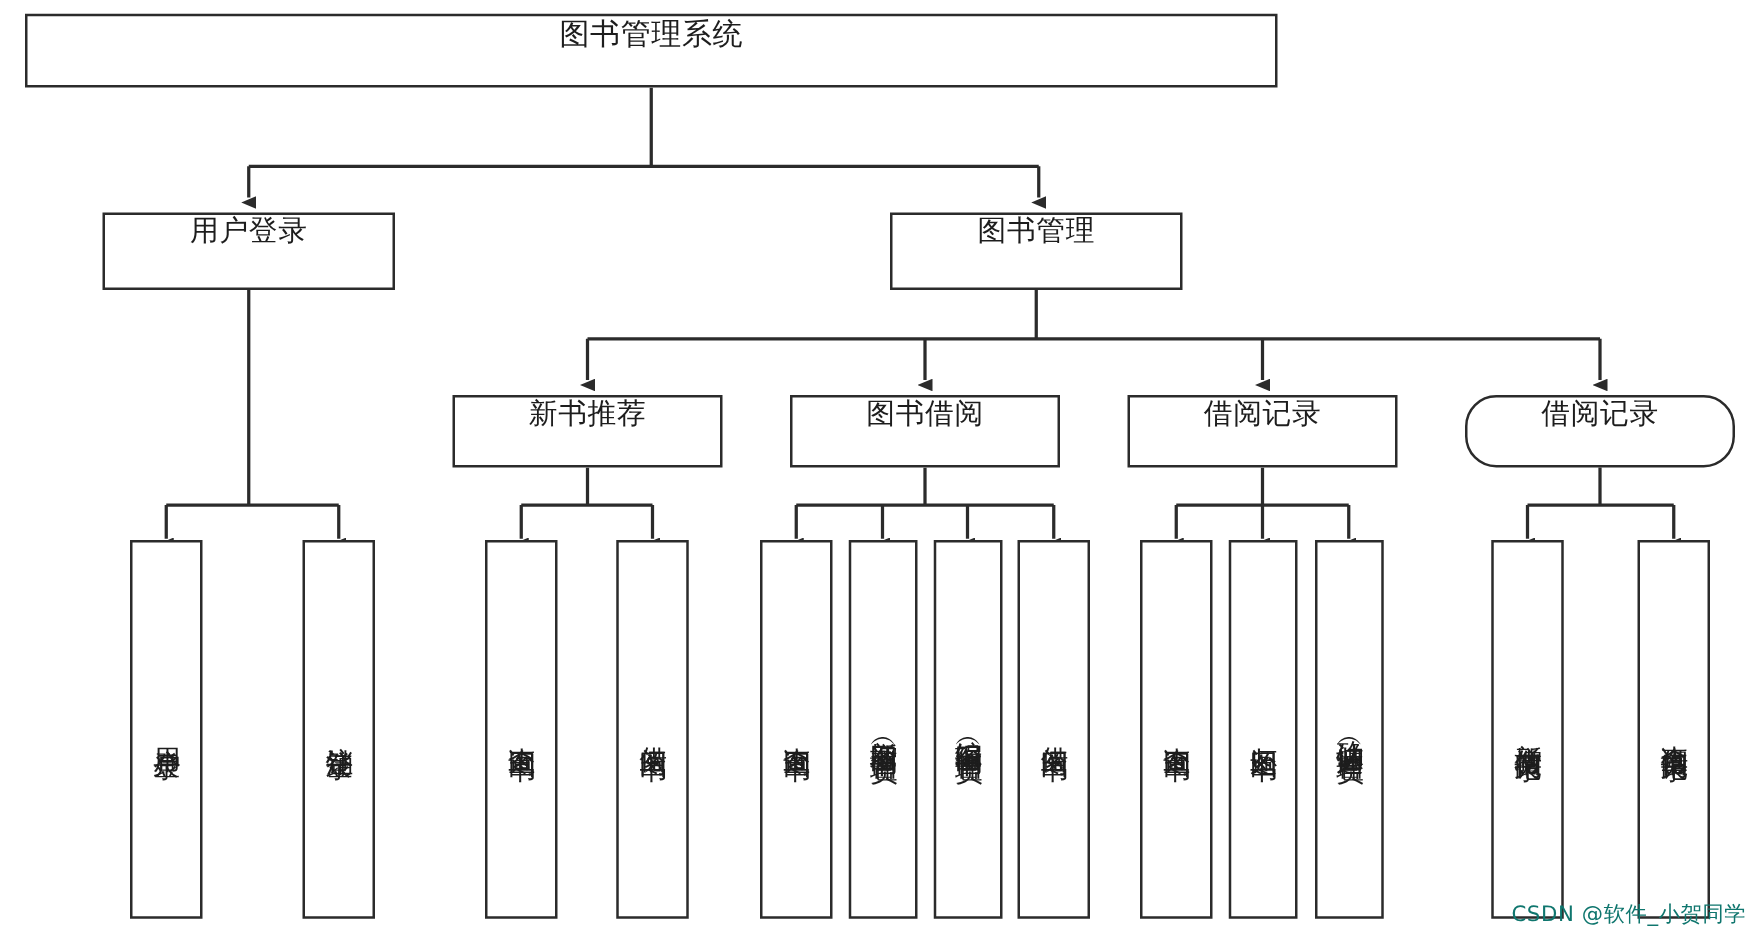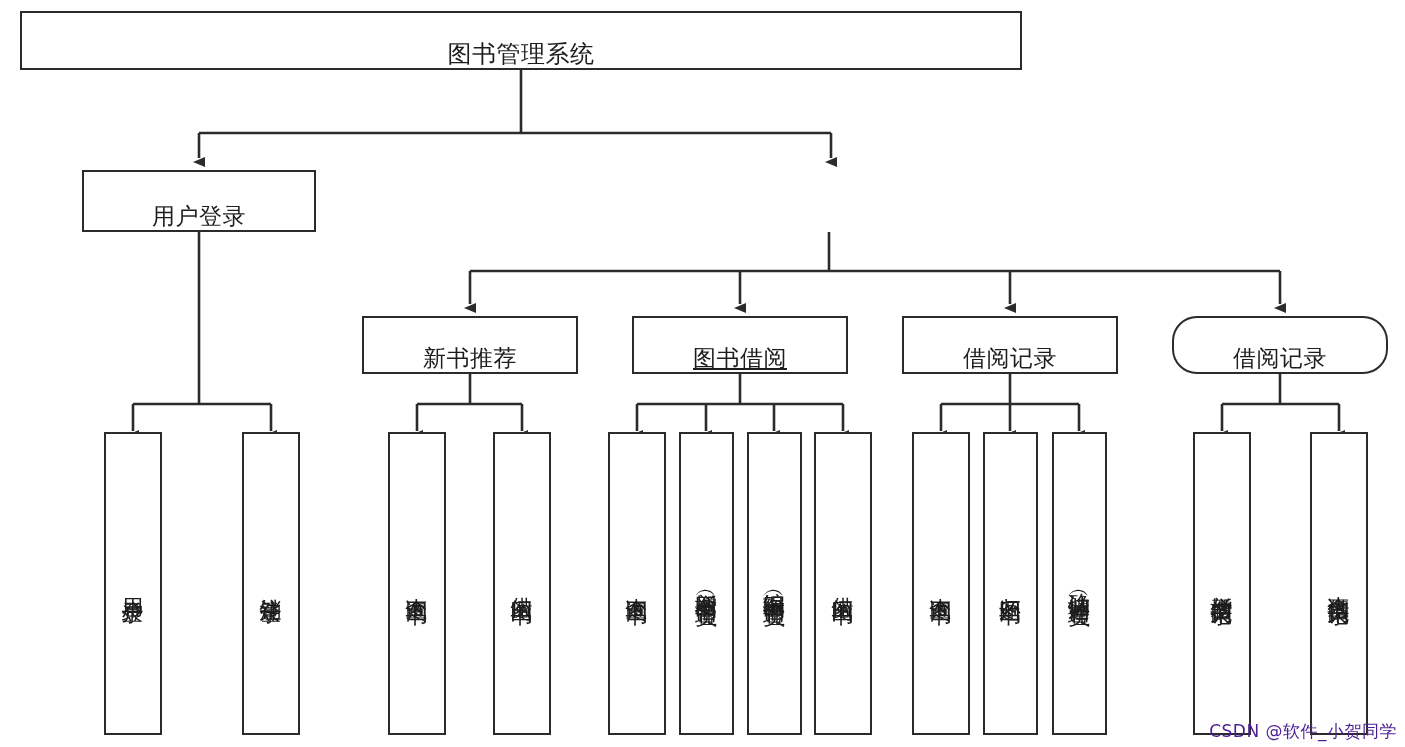--- a/index.html
+++ b/index.html
@@ -25,21 +25,21 @@
     width: 1405px;
     height: 747px;
     pointer-events: none;
   }
   .node {
     position: absolute;
     box-sizing: border-box;
     border: 2px solid #2b2b2b;
     background: #ffffff;
     display: flex;
-    align-items: flex-end;
+    align-items: flex-start;
     justify-content: center;
     color: #1d1d1d;
     overflow: hidden;
   }
   .node-label {
     display: block;
     text-align: center;
     line-height: 1.18;
     white-space: nowrap;
   }
@@ -64,21 +64,21 @@
     line-height: 1.32;
     letter-spacing: 2px;
     white-space: normal;
     max-height: 100%;
   }
   #watermark {
     position: absolute;
     right: 8px;
     bottom: 4px;
     font-size: 17px;
-    color: #4c1d95;
+    color: #0f766e;
     letter-spacing: 0.5px;
     user-select: none;
     white-space: nowrap;
   }
 </style>
 </head>
 <body>
 
 <div id="diagram-root">
 
@@ -132,25 +132,28 @@
     </g>
   </svg>
 
   <div class="node h root" style="left:20px; top:11px; width:1002px; height:59px;">
     <span class="node-label">图书管理系统</span>
   </div>
 
   <div class="node h" style="left:82px; top:170px; width:234px; height:62px;">
     <span class="node-label">用户登录</span>
   </div>
+  <div class="node h" style="left:712px; top:170px; width:234px; height:62px;">
+    <span class="node-label">图书管理</span>
+  </div>
 
   <div class="node h" style="left:362px; top:316px; width:216px; height:58px;">
     <span class="node-label">新书推荐</span>
   </div>
-  <div class="node h" style="left:632px; top:316px; width:216px; height:58px;text-decoration:underline;">
+  <div class="node h" style="left:632px; top:316px; width:216px; height:58px;">
     <span class="node-label">图书借阅</span>
   </div>
   <div class="node h" style="left:902px; top:316px; width:216px; height:58px;">
     <span class="node-label">借阅记录</span>
   </div>
   <div class="node h" style="left:1172px; top:316px; width:216px; height:58px;border-radius:25px;">
     <span class="node-label">借阅记录</span>
   </div>
 
   <div class="node v" style="left:104px; top:432px; width:58px; height:303px;">

